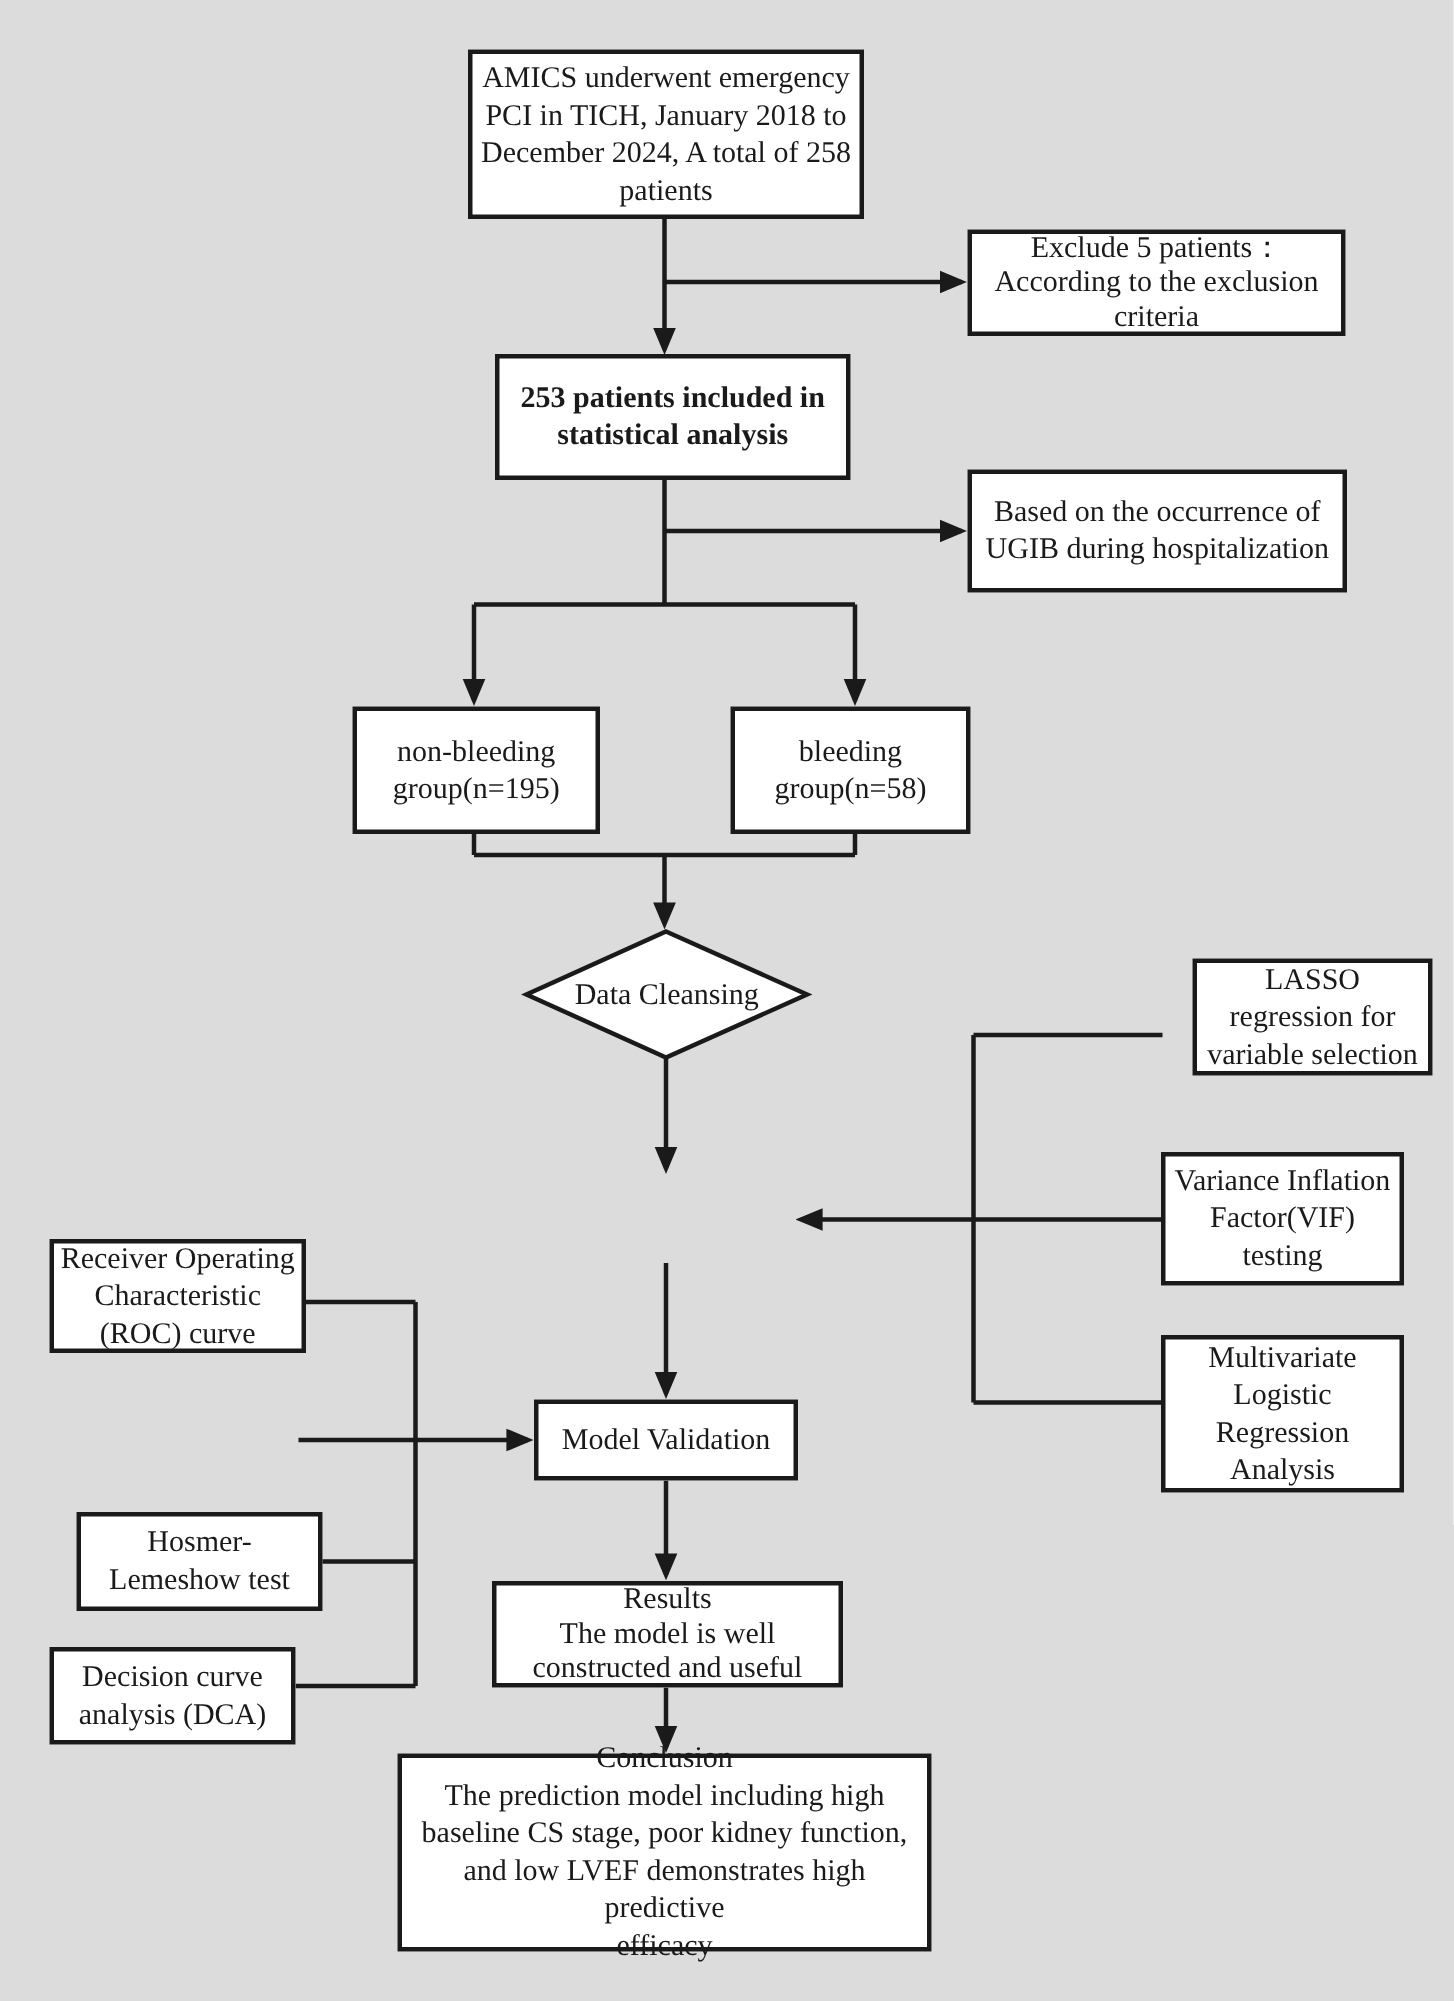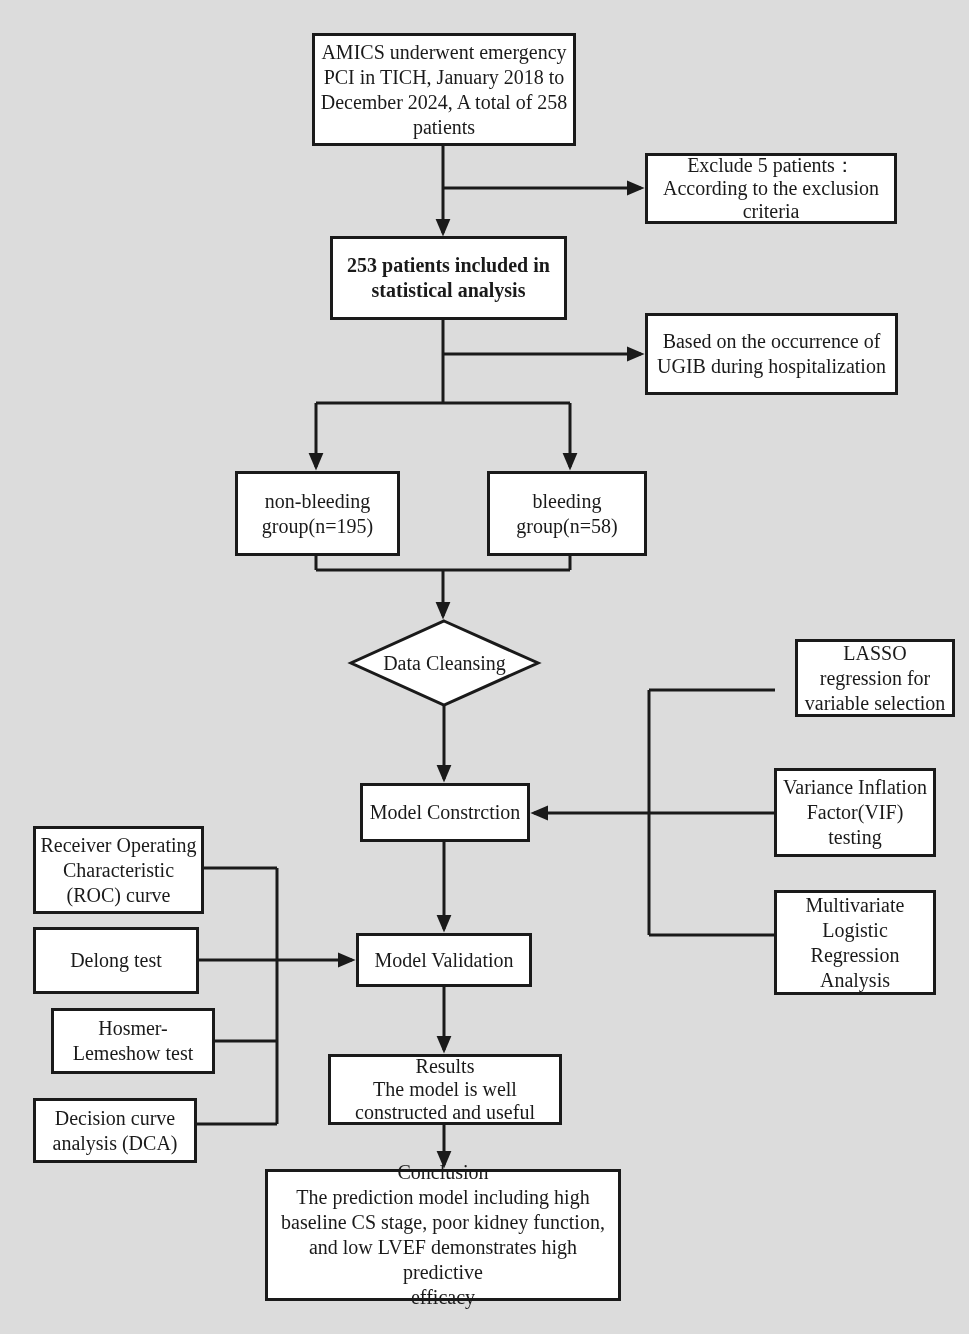--- a/index.html
+++ b/index.html
@@ -115,40 +115,38 @@
 UGIB during hospitalization</div>
 
   <div class="node" style="left:235px;top:471px;width:165px;height:85px;">non-bleeding
 group(n=195)</div>
 
   <div class="node" style="left:487px;top:471px;width:160px;height:85px;">bleeding
 group(n=58)</div>
 
   <div class="label-overlay" style="left:351px;top:621px;width:187px;height:84px;">Data Cleansing</div>
 
-  <div class="node" style="left:360px;top:783px;width:170px;height:59px;">Model Constrction</div>
 
   <div class="node" style="left:775px;top:639px;width:160px;height:78px;margin-left:20px;">LASSO
 regression for
 variable selection</div>
 
   <div class="node" style="left:774px;top:768px;width:162px;height:89px;">Variance Inflation
 Factor(VIF)
 testing</div>
 
   <div class="node" style="left:774px;top:890px;width:162px;height:105px;">Multivariate
 Logistic
 Regression
 Analysis</div>
 
-  <div class="node" style="left:33px;top:826px;width:171px;height:88px;">Receiver Operating
+  <div class="node" style="left:33px;top:826px;width:171px;height:76px;">Receiver Operating
 Characteristic
 (ROC) curve</div>
 
-  <div class="node" style="left:33px;top:927px;width:166px;height:67px;">Delong test</div>
 
   <div class="node" style="left:33px;top:1008px;width:164px;height:66px;margin-left:18px;">Hosmer-
 Lemeshow test</div>
 
   <div class="node" style="left:33px;top:1098px;width:164px;height:65px;">Decision curve
 analysis (DCA)</div>
 
   <div class="node" style="left:356px;top:933px;width:176px;height:54px;">Model Validation</div>
 
   <div class="node stacked tight" style="left:328px;top:1054px;width:234px;height:71px;">

